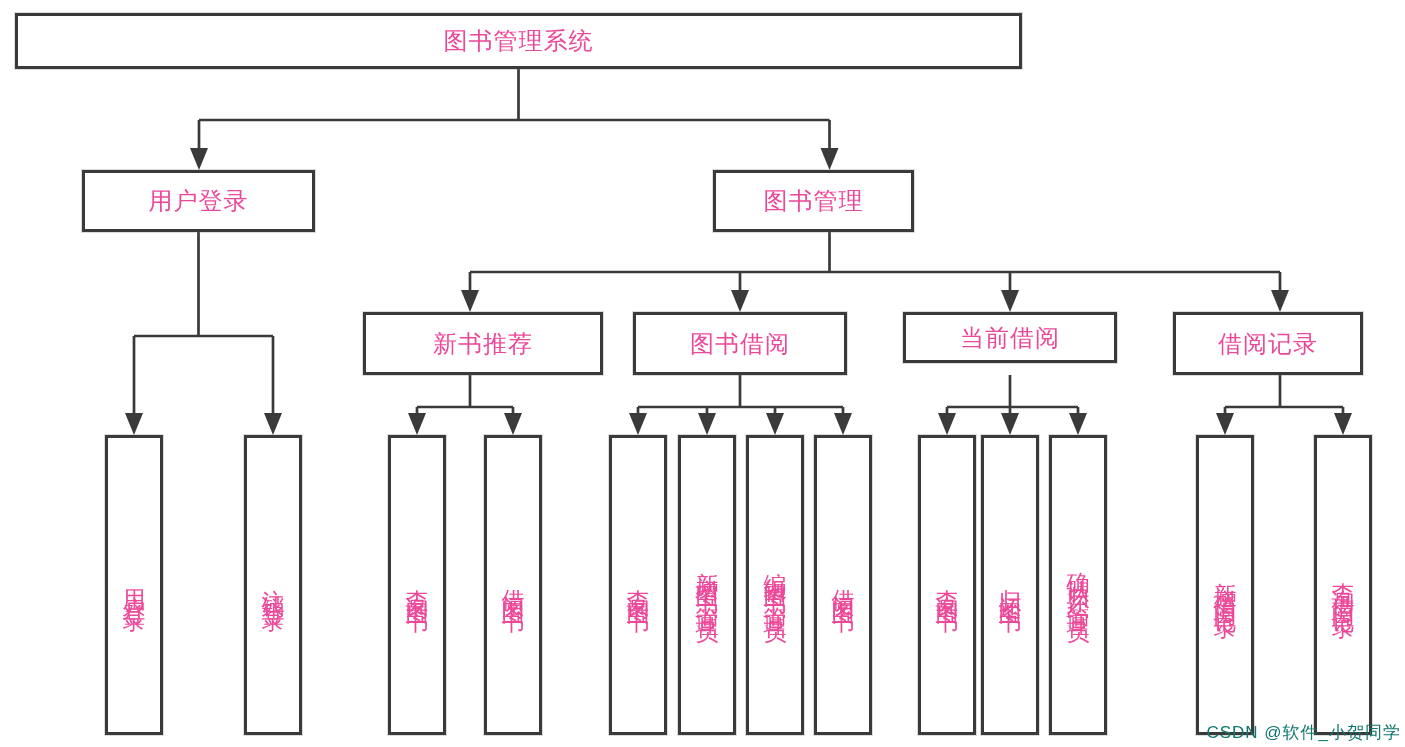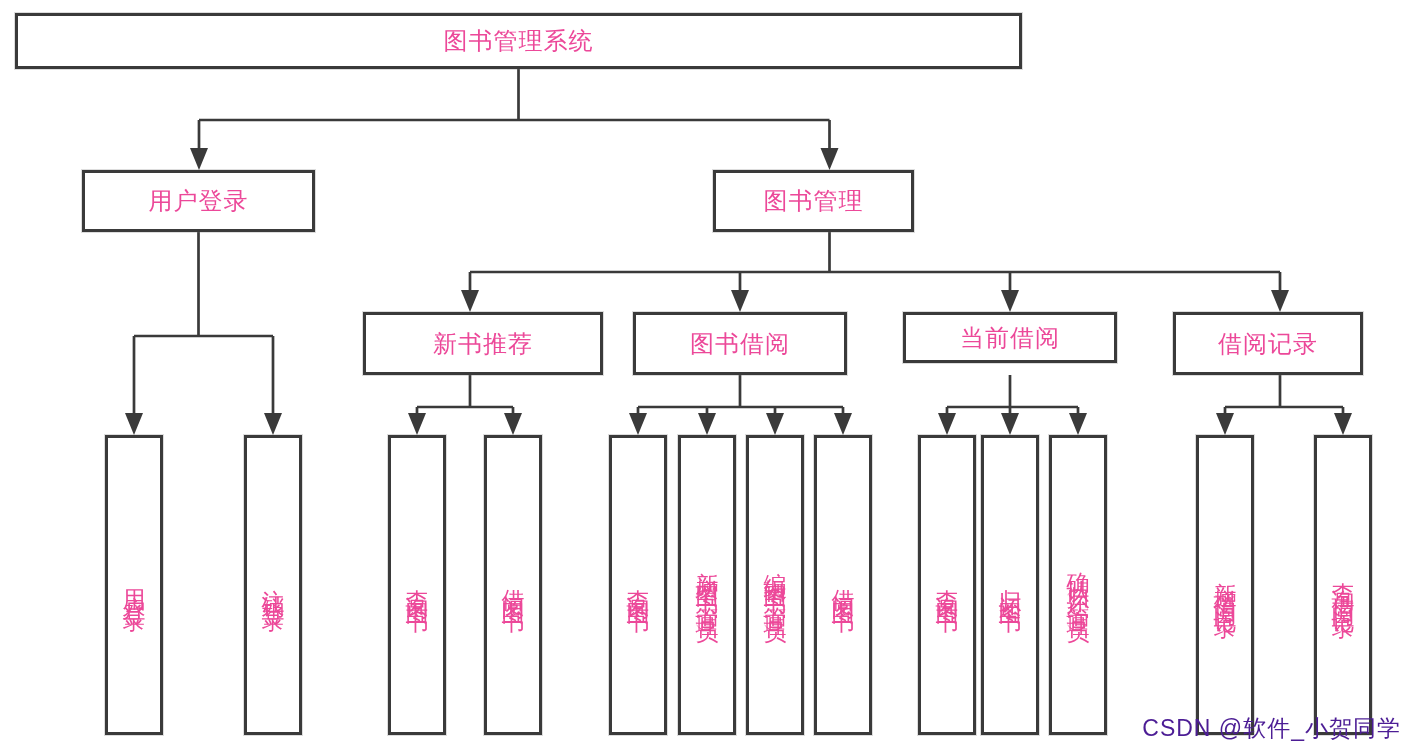--- a/index.html
+++ b/index.html
@@ -47,22 +47,22 @@
     writing-mode: vertical-rl;
     text-orientation: mixed;
     font-size: 23px;
     letter-spacing: 7px;
     line-height: 1;
   }
   .watermark {
     position: absolute;
     right: 4px;
     bottom: 3px;
-    font-size: 23px;
-    color: #4c1d95;
+    font-size: 17px;
+    color: #0f766e;
     letter-spacing: 1px;
     white-space: nowrap;
   }
 </style>
 </head>
 <body>
 
 <div class="canvas">
 
   <svg class="connectors" viewBox="0 0 1405 747" xmlns="http://www.w3.org/2000/svg">

